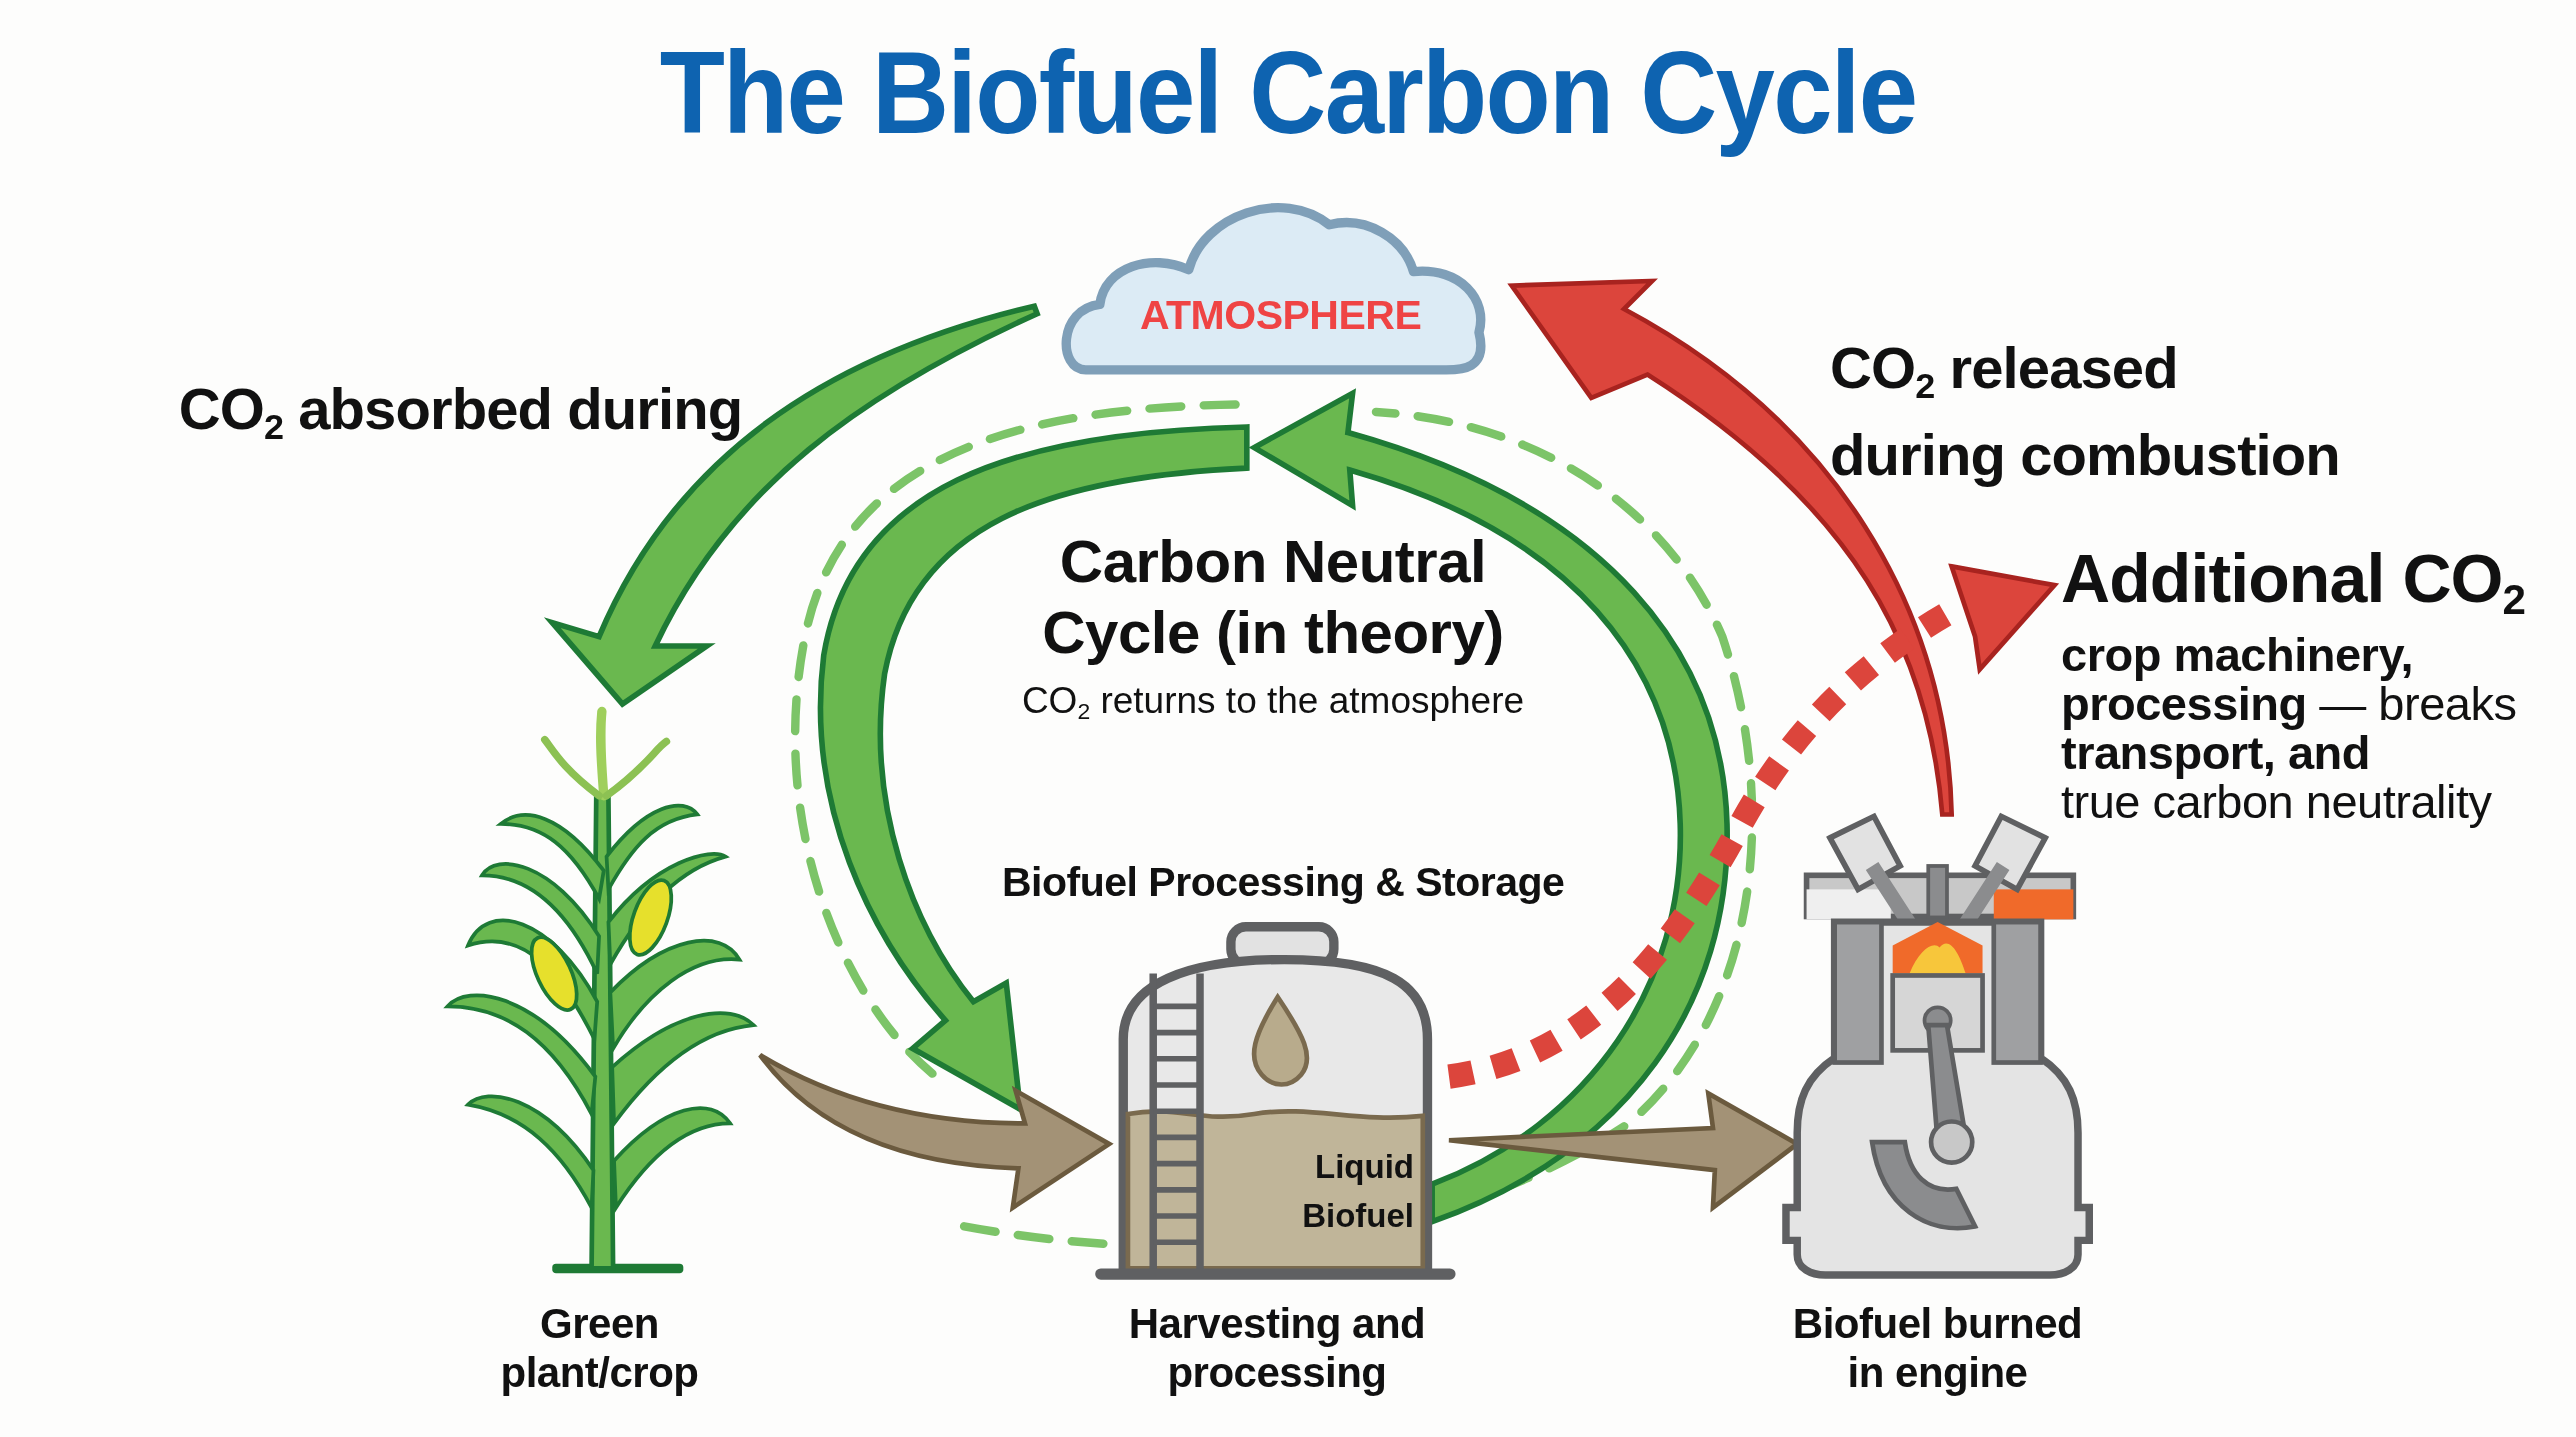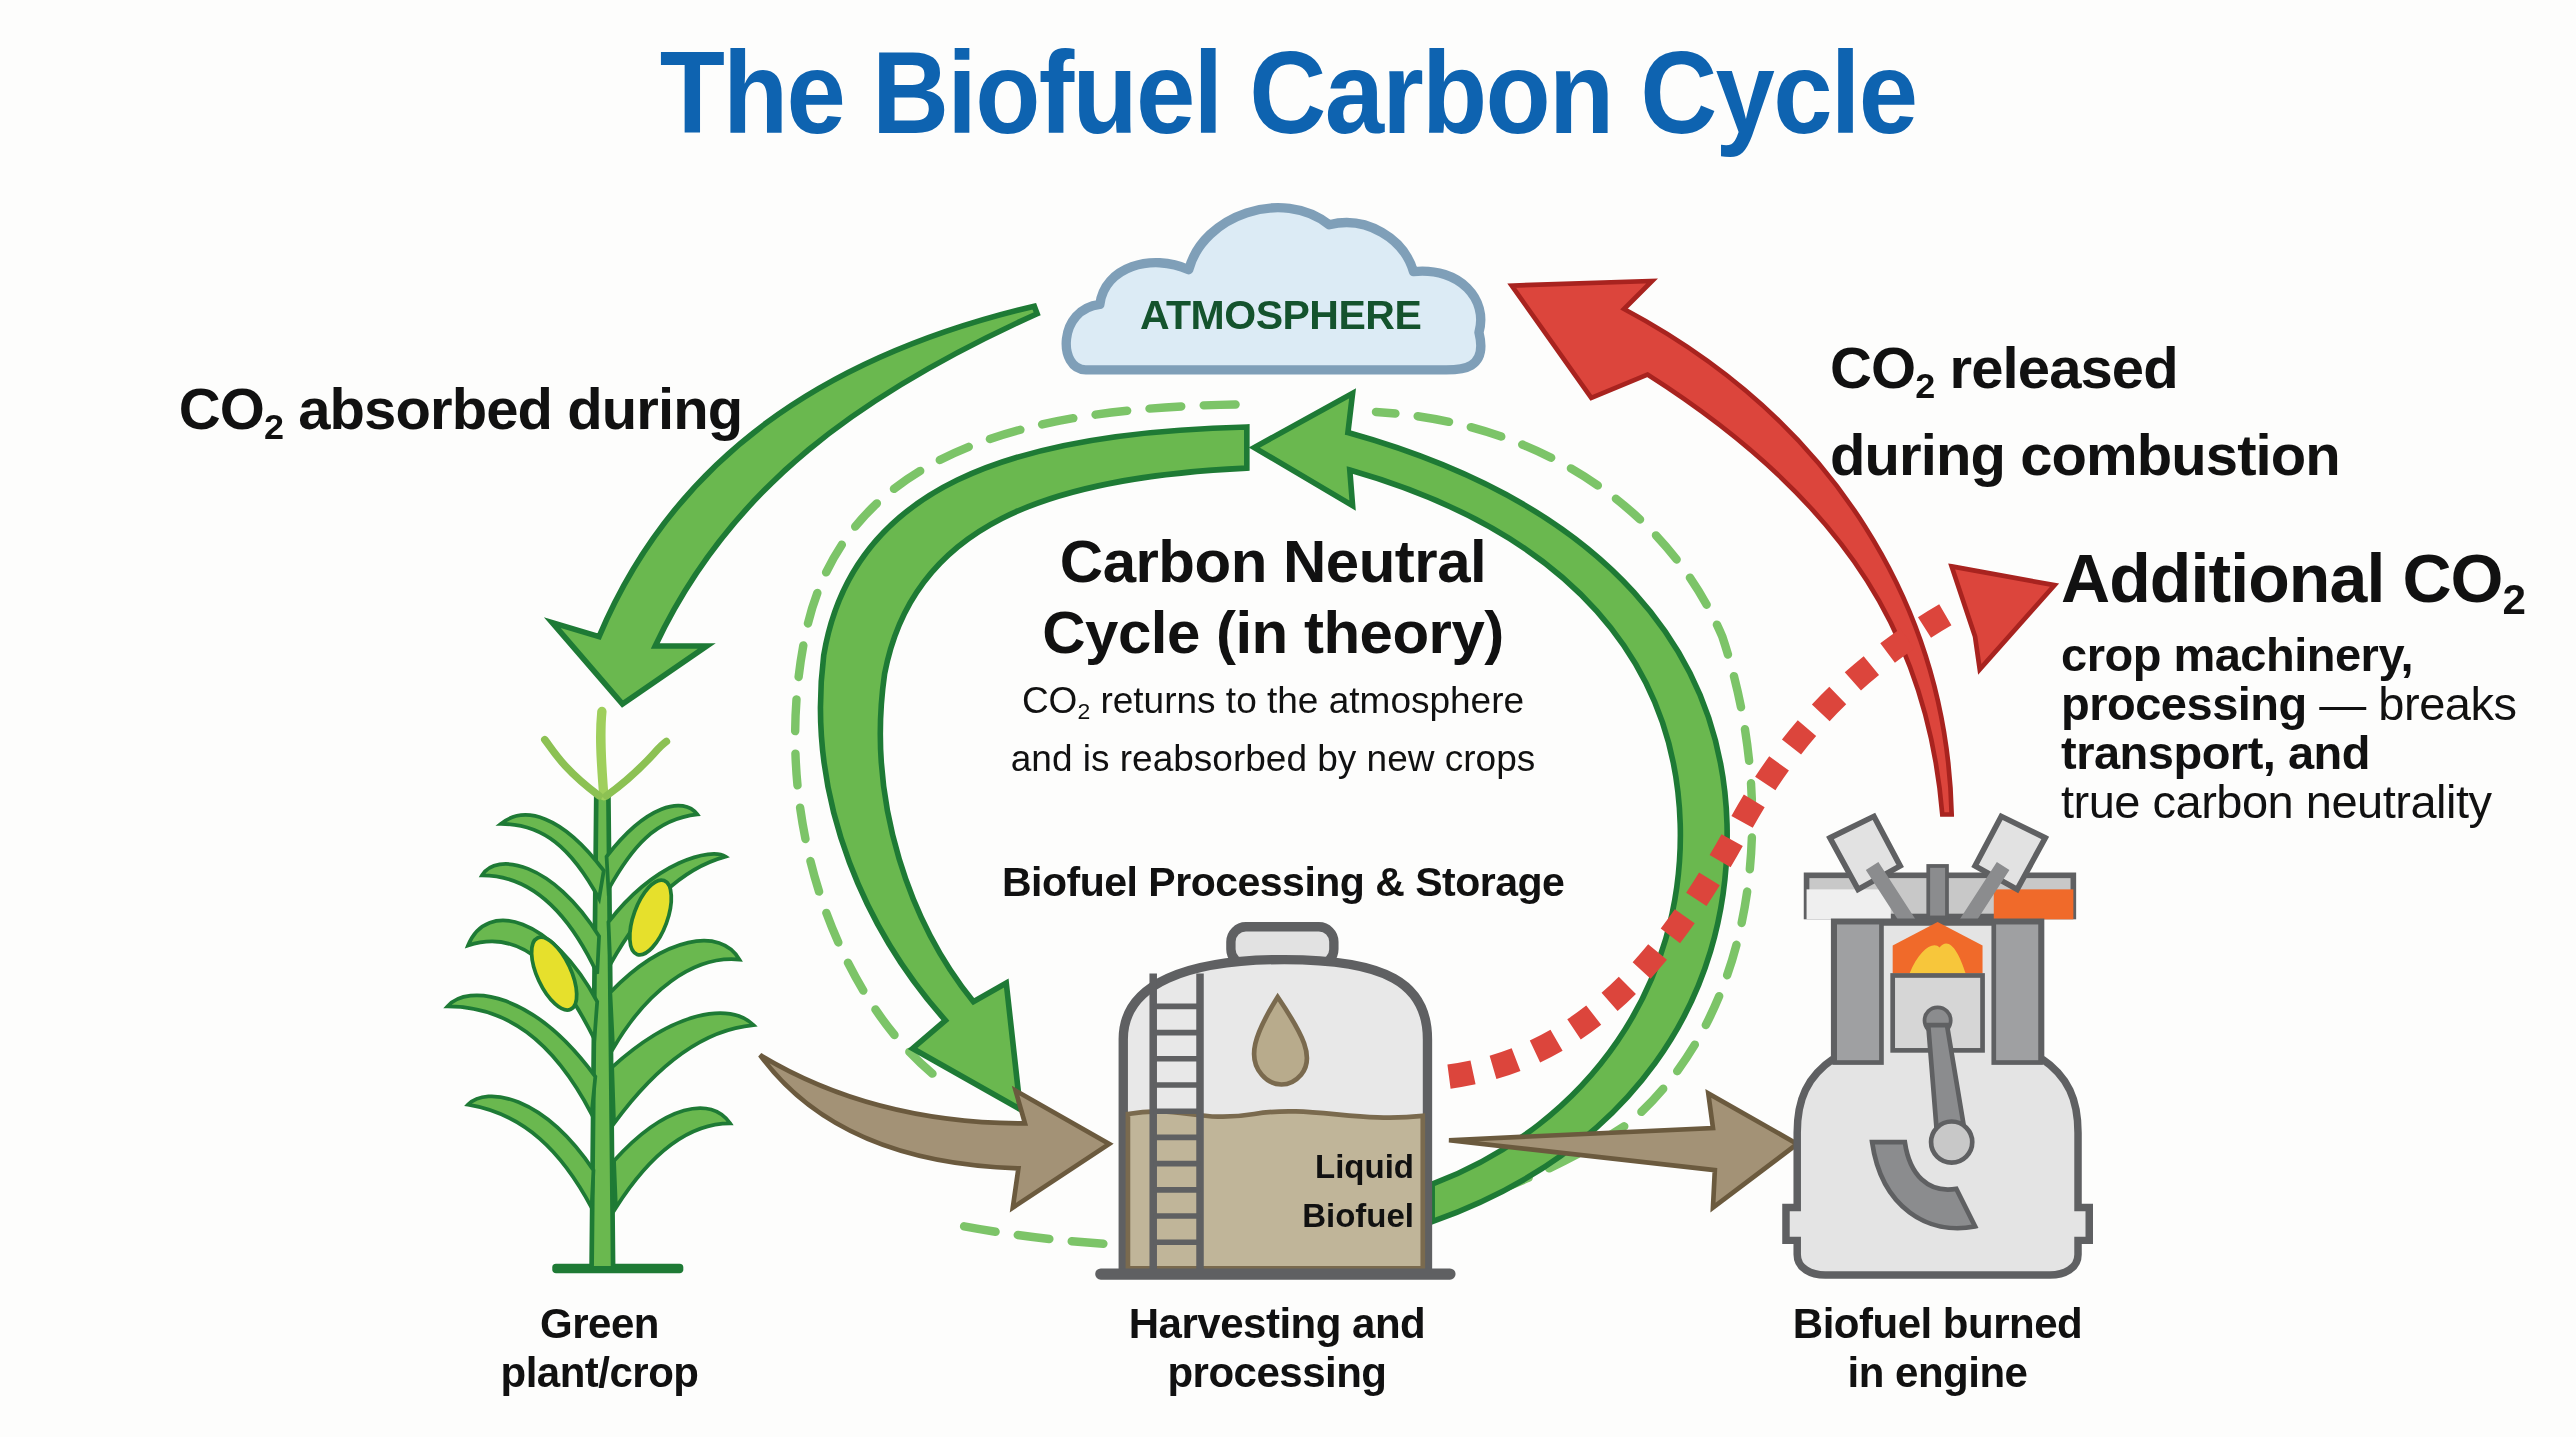--- a/index.html
+++ b/index.html
@@ -6,21 +6,21 @@
   body { width: 2576px; height: 1438px; position: relative; overflow: hidden;
          font-family: "Liberation Sans", "DejaVu Sans", sans-serif; color: #111; }
   .abs { position: absolute; }
   svg.art { position: absolute; left: 0; top: 0; width: 2576px; height: 1438px; }
   .title { left: 0; width: 2576px; top: 26px; text-align: center; font-size: 116px; font-weight: bold;
            color: #0e63b0; letter-spacing: -1.9px; transform: scaleX(0.92); transform-origin: center; }
   .big { font-weight: bold; font-size: 58px; line-height: 69px; letter-spacing: -0.9px; }
   .mid { font-weight: bold; font-size: 47px; line-height: 49px; letter-spacing: -0.5px; }
   .sub { font-size: 0.62em; vertical-align: -0.28em; }
   .lbl { font-weight: bold; font-size: 42px; line-height: 49px; text-align: center; letter-spacing: -0.5px; }
-  .atm { font-weight: bold; font-size: 41px; letter-spacing: -0.5px; color: #14532d; }
+  .atm { font-weight: bold; font-size: 41px; letter-spacing: -0.5px; color: #ef4444; }
   .neutral-title { font-weight: bold; font-size: 60px; line-height: 71px; text-align: center; letter-spacing: -0.5px; }
   .neutral-desc { font-size: 37px; line-height: 47px; text-align: center; }
   .storage { font-weight: bold; font-size: 41px; letter-spacing: -0.5px; }
   .tank-text { font-weight: bold; font-size: 33px; line-height: 49px; text-align: right; }
 </style>
 </head>
 <body>
 
 <svg class="art" viewBox="0 0 2752 1536">
 
@@ -121,21 +121,20 @@
   <div class="mid">crop machinery,</div>
   <div class="mid"><span>processing</span><span style="font-weight:normal"> — breaks</span></div>
   <div class="mid">transport, and</div>
   <div class="mid" style="font-weight:normal">true carbon neutrality</div>
 </div>
 
 <div class="abs" style="left:936px; top:526px; width:674px;">
   <div class="neutral-title">Carbon Neutral</div>
   <div class="neutral-title">Cycle (in theory)</div>
   <div class="neutral-desc" style="margin-top:9px;"><span>CO</span><span class="sub">2</span><span> returns to the atmosphere</span></div>
-  <div class="neutral-desc">and is reabsorbed by new crops</div>
 </div>
 
 <div class="abs storage" style="left:1002px; top:859px;">Biofuel Processing &amp; Storage</div>
 
 <div class="abs tank-text" style="left:1236px; top:1142px; width:178px;">
   <div>Liquid</div>
   <div>Biofuel</div>
 </div>
 
 <div class="abs lbl" style="left:459px; top:1299px; width:281px;">

